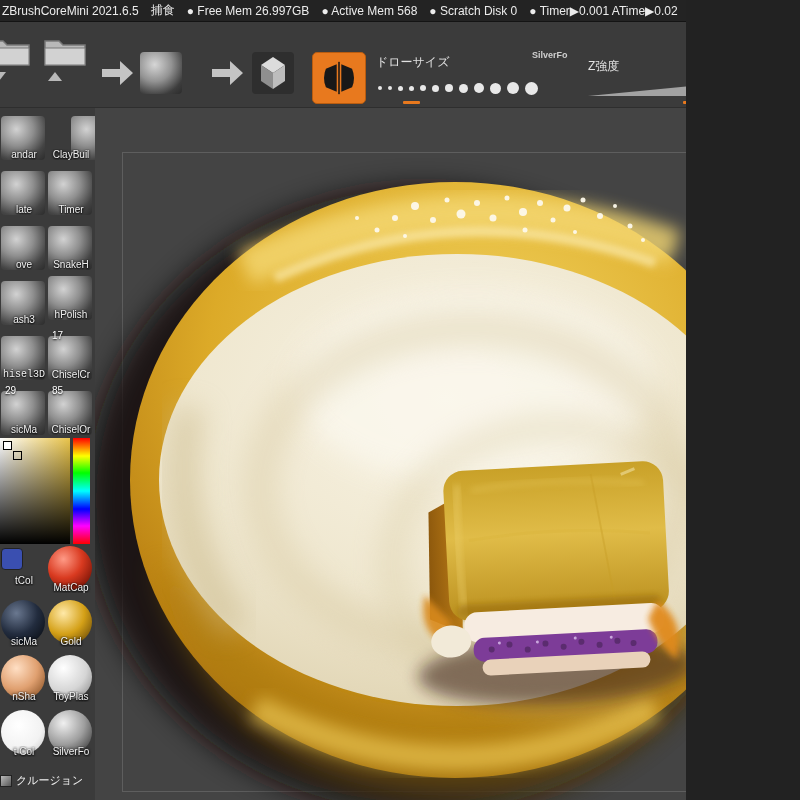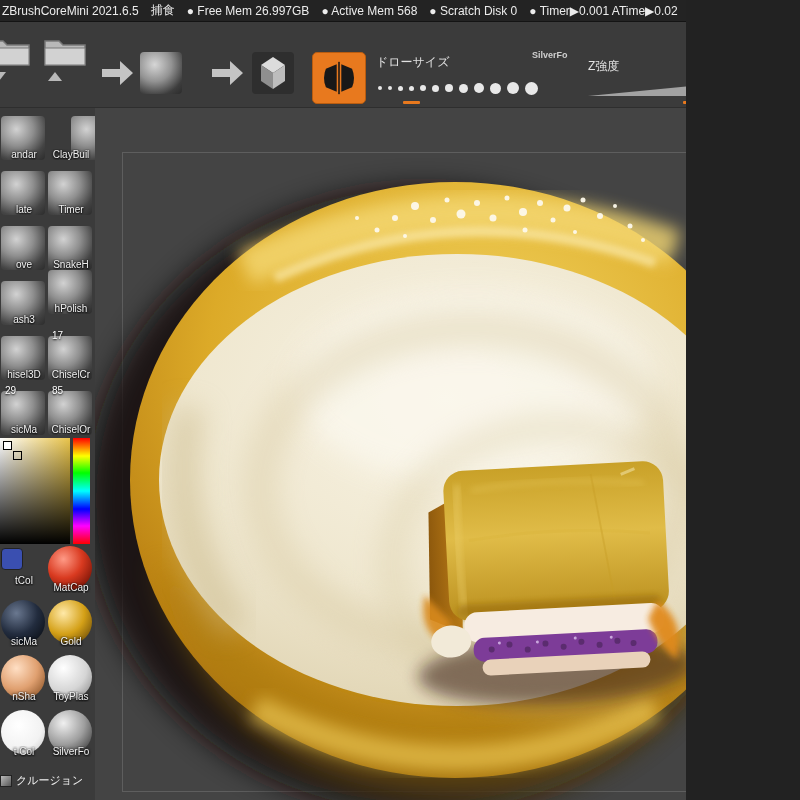--- a/index.html
+++ b/index.html
@@ -194,26 +194,26 @@
     <div class="brush" style="left:48px;top:118px;">
       <div class="thumb"></div>
       <span class="badge"></span>
       <span class="blabel">SnakeH</span>
     </div>
     <div class="brush" style="left:1px;top:173px;">
       <div class="thumb"></div>
       <span class="badge"></span>
       <span class="blabel">ash3</span>
     </div>
-    <div class="brush" style="left:48px;top:162px;">
+    <div class="brush" style="left:48px;top:168px;">
       <div class="thumb"></div>
       <span class="badge"></span>
       <span class="blabel">hPolish</span>
     </div>
-    <div class="brush" style="left:1px;top:228px;">
+    <div class="brush" style="left:1px;top:228px;font-family:Liberation Mono, monospace;">
       <div class="thumb"></div>
       <span class="badge"></span>
       <span class="blabel">hisel3D</span>
     </div>
     <div class="brush" style="left:48px;top:228px;">
       <div class="thumb"></div>
       <span class="badge">17</span>
       <span class="blabel">ChiselCr</span>
     </div>
     <div class="brush" style="left:1px;top:283px;">

